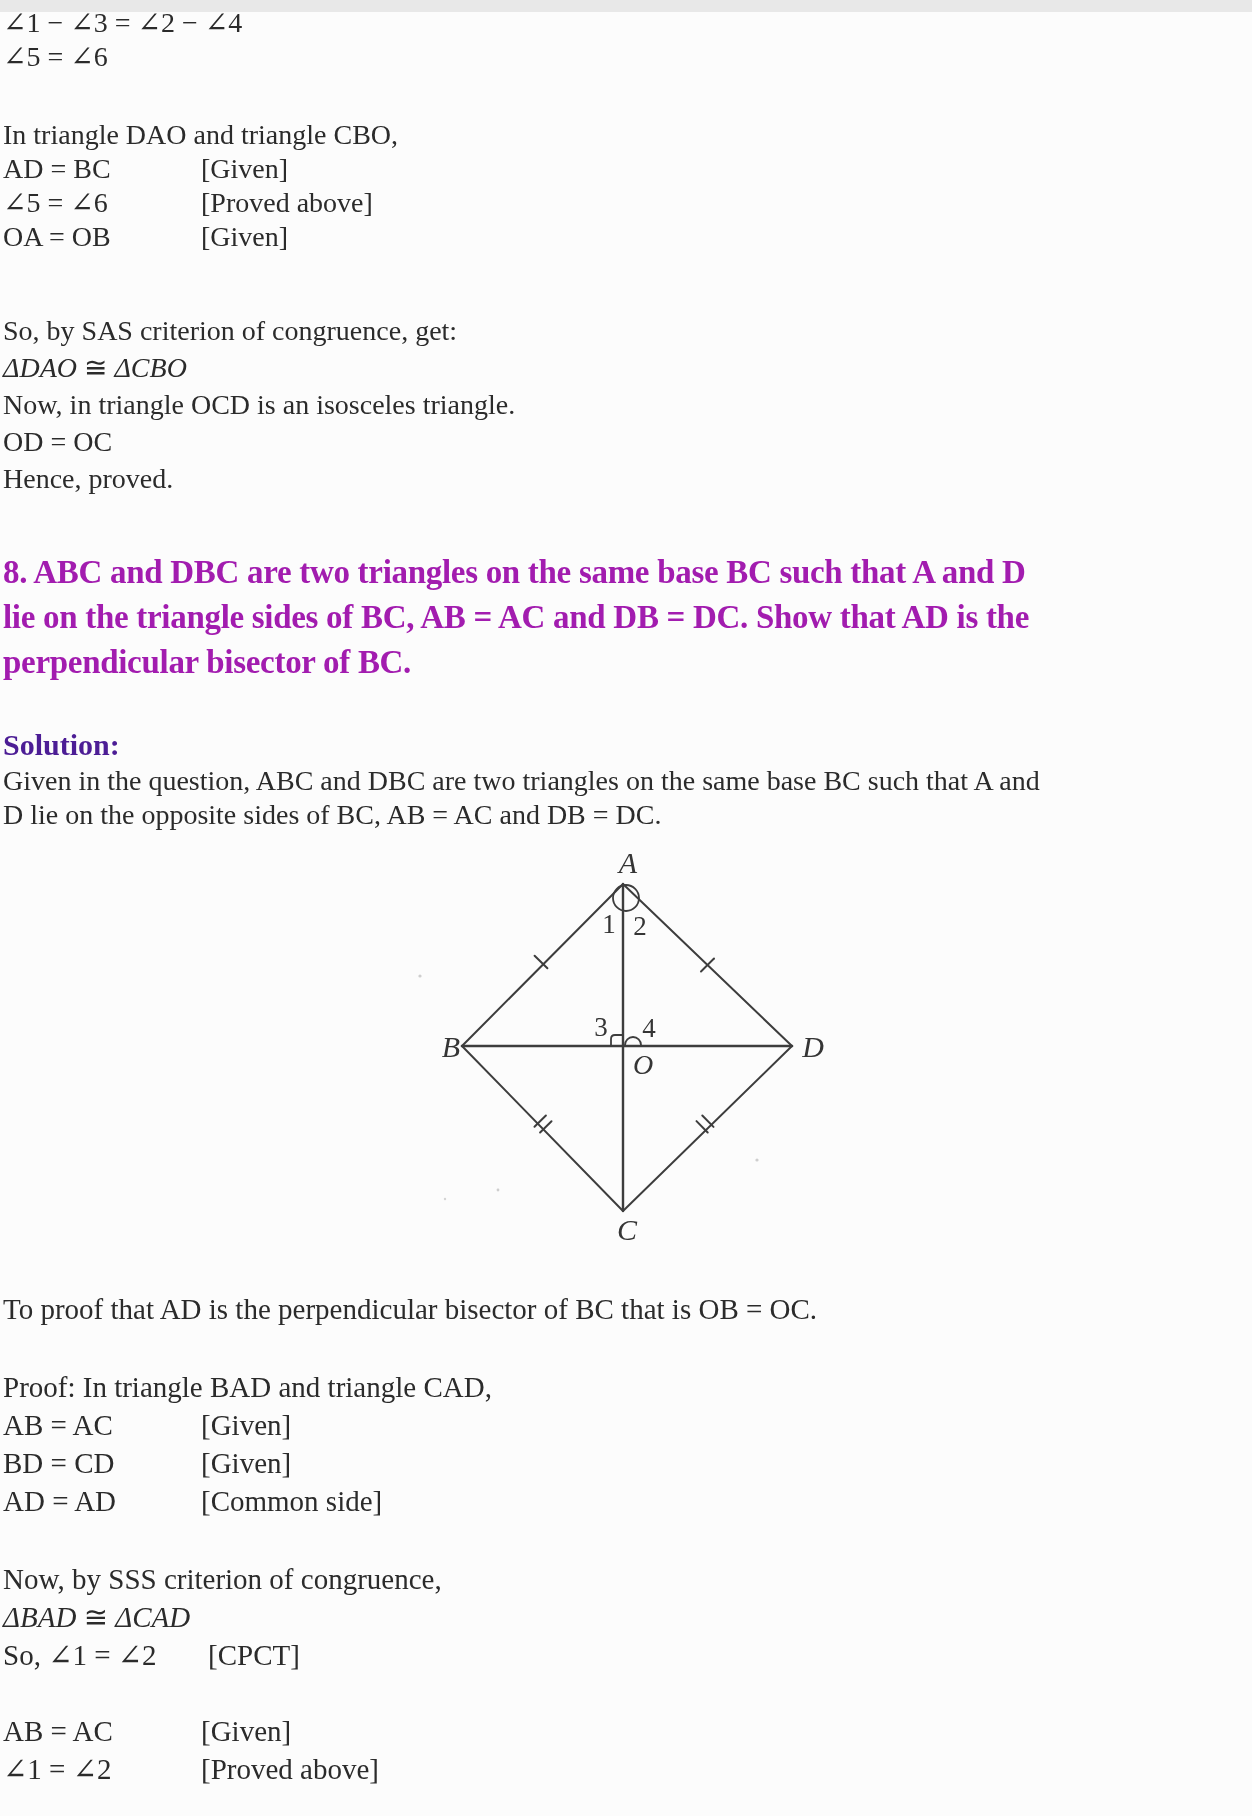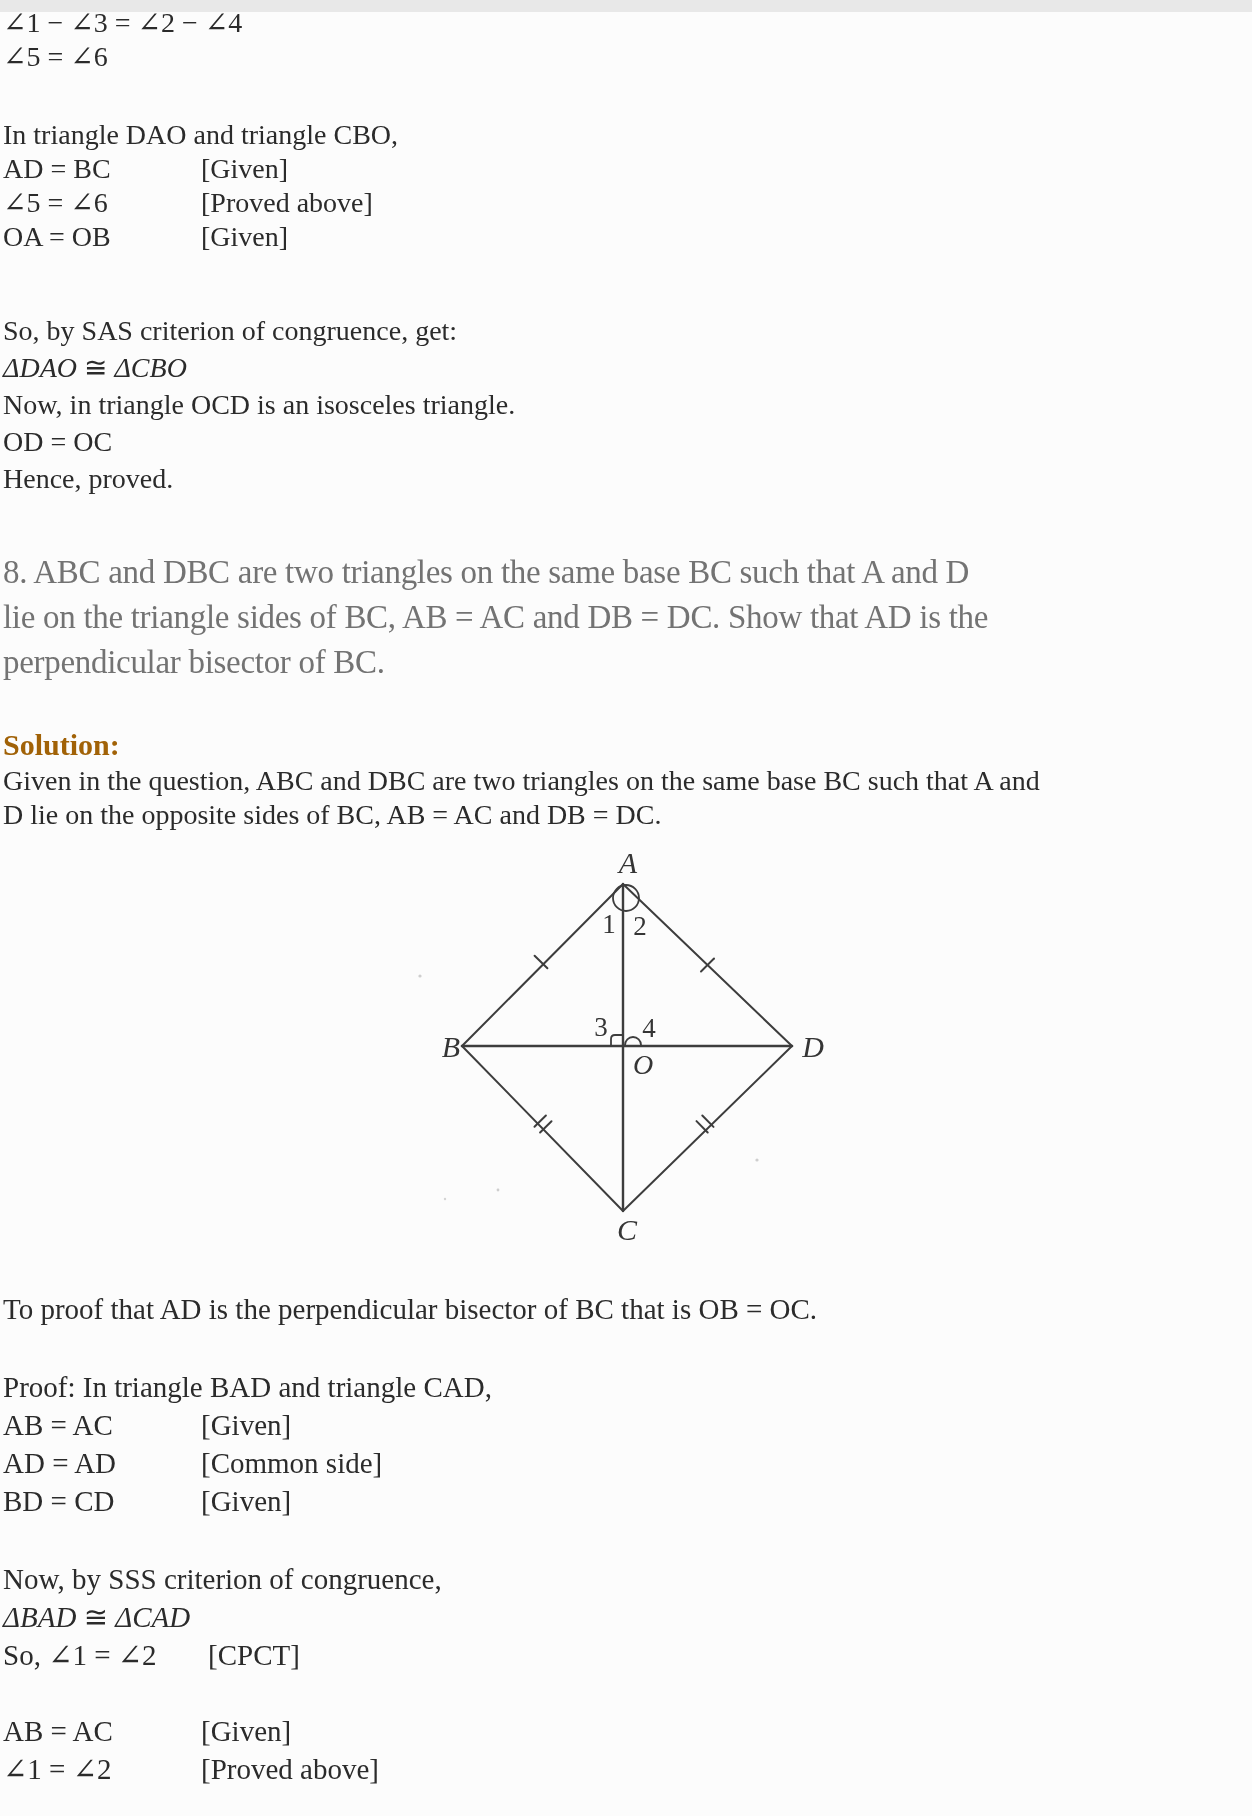--- a/index.html
+++ b/index.html
@@ -7,22 +7,22 @@
     position:relative;width:1252px;height:1816px;margin:12px auto;
     background:#fcfcfc;color:#2b2b2b;overflow:hidden;
     font-family:"Liberation Serif","DejaVu Serif","DejaVu Sans",serif;
   }
   .blk{position:absolute;left:3px;font-size:28px;line-height:34px;white-space:nowrap;}
   .blk-b3{line-height:37px;}
   .blk-lg{font-size:29px;line-height:38px;}
   .line{white-space:nowrap;}
   .lhs{display:inline-block;min-width:198px;}
   .it{font-style:italic;}
-  .heading{font-weight:normal;font-size:33px;line-height:45px;color:#737373;letter-spacing:-0.3px;}
-  .sol-label{font-weight:bold;font-size:30px;color:#a16207;}
+  .heading{font-weight:bold;font-size:33px;line-height:45px;color:#a21caf;letter-spacing:-0.3px;}
+  .sol-label{font-weight:bold;font-size:30px;color:#4c1d95;}
   svg text{font-family:"Liberation Serif","DejaVu Serif",serif;fill:#353535;}
 </style>
 </head>
 <body>
 
 <div class="page">
 
   <div class="blk" style="top:-6px">
     <div class="line">∠1 − ∠3 = ∠2 − ∠4</div>
     <div class="line">∠5 = ∠6</div>
@@ -103,24 +103,24 @@
   </svg>
 
   <div class="blk blk-lg" style="top:1278px">To proof that AD is the perpendicular bisector of BC that is OB = OC.</div>
 
   <div class="blk blk-lg" style="top:1356px">
     <div class="line">Proof: In triangle BAD and triangle CAD,</div>
     <div class="line">
       <span class="lhs">AB = AC</span><span class="reason">[Given]</span>
     </div>
     <div class="line">
-      <span class="lhs">AD = AD</span><span class="reason">[Common side]</span>
+      <span class="lhs">BD = CD</span><span class="reason">[Given]</span>
     </div>
     <div class="line">
-      <span class="lhs">BD = CD</span><span class="reason">[Given]</span>
+      <span class="lhs">AD = AD</span><span class="reason">[Common side]</span>
     </div>
   </div>
 
   <div class="blk blk-lg" style="top:1548px">
     <div class="line">Now, by SSS criterion of congruence,</div>
     <div class="line it">ΔBAD ≅ ΔCAD</div>
   </div>
 
   <div class="blk blk-lg" style="top:1624px">
     <span class="lhs" style="min-width:205px">So, ∠1 = ∠2</span><span class="reason">[CPCT]</span>

